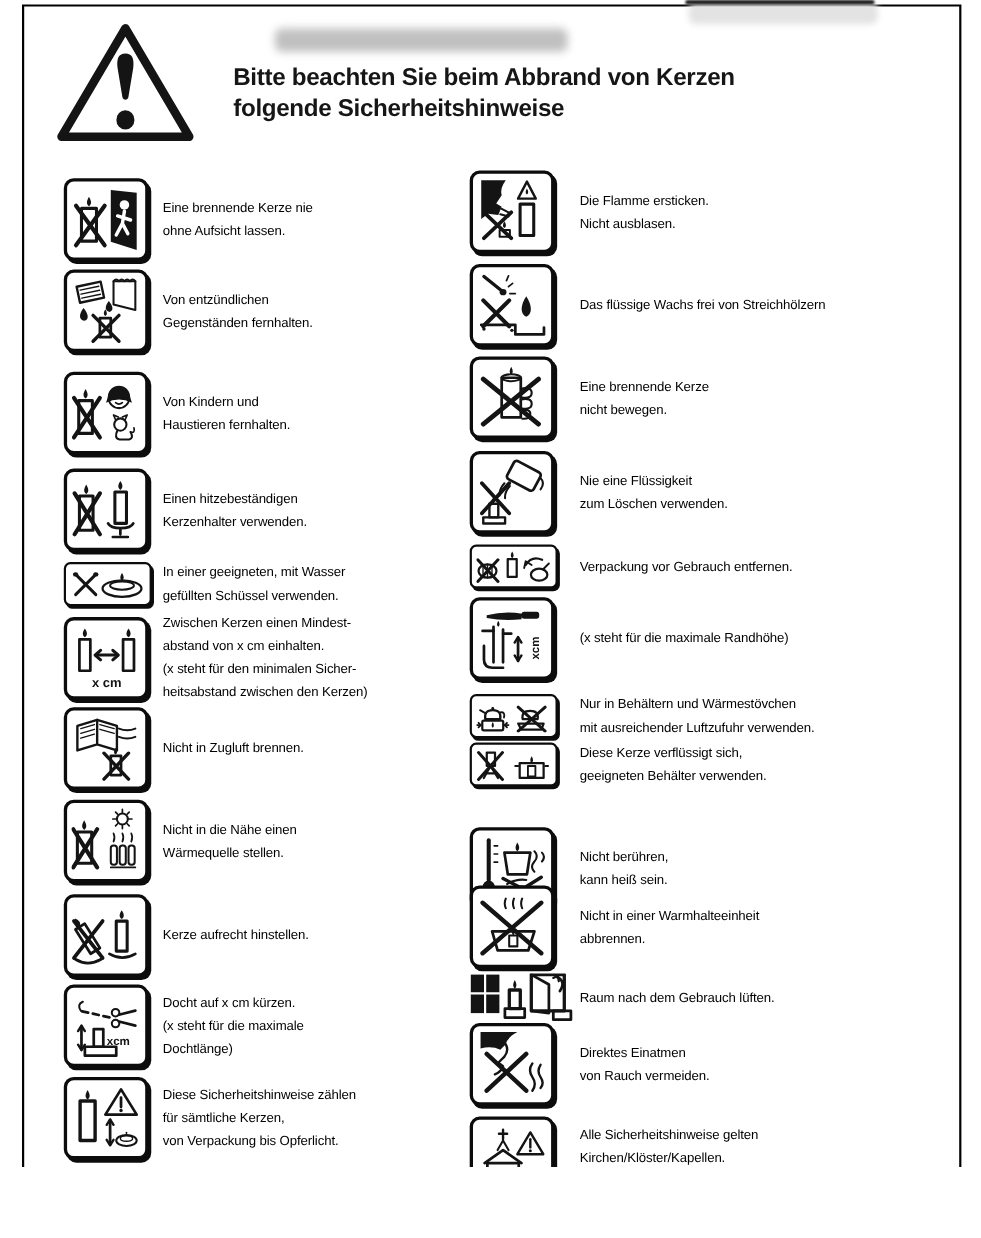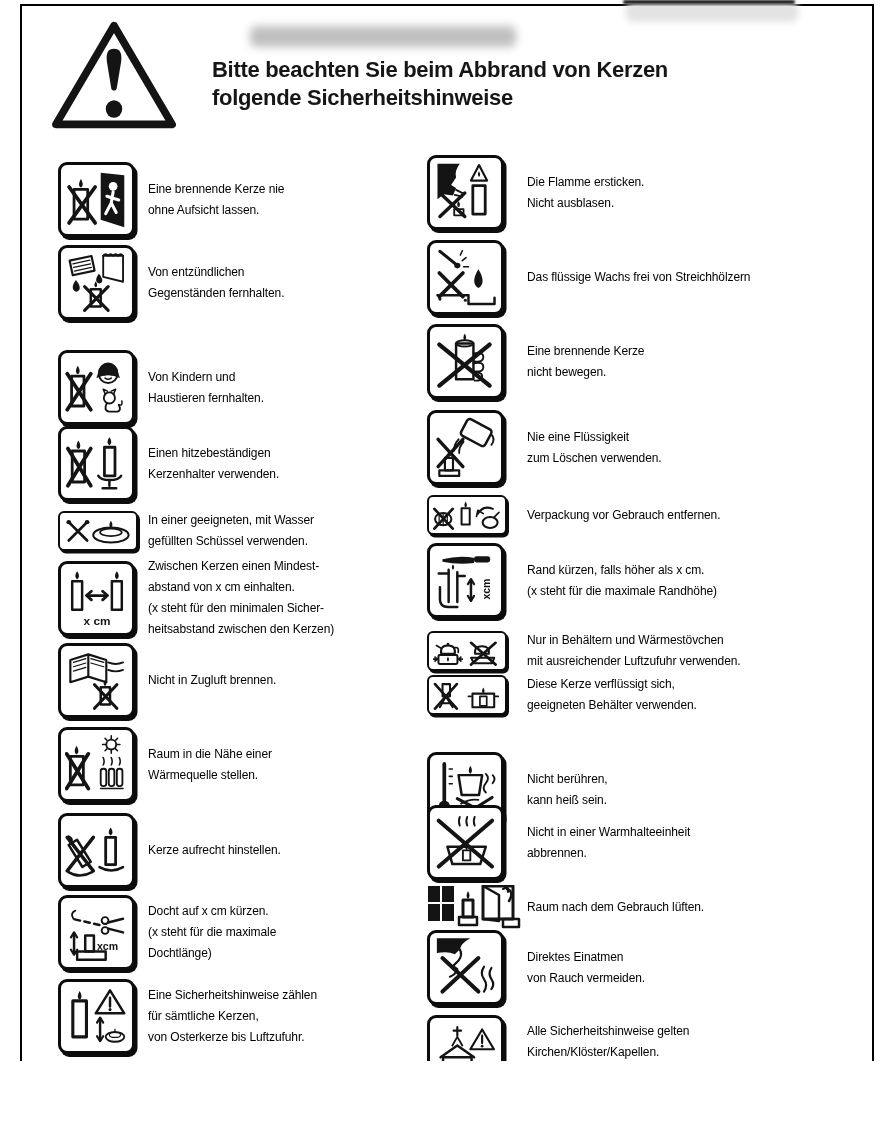--- a/index.html
+++ b/index.html
@@ -90,21 +90,21 @@
       </g>
           </svg>
     </div>
       </div>
     <div class="txt">
       <div>Von entzündlichen</div>
       <div>Gegenständen fernhalten.</div>
     </div>
   </div>
 
-  <div class="row left" style="top:350px">
+  <div class="row left" style="top:338px">
     <div class="islot">
         <div class="ibox sq">
       <svg viewBox="0 0 100 100">
             <g stroke="#141414" fill="none" stroke-width="3" stroke-linecap="round" stroke-linejoin="round">
         <rect x="9" y="31" width="20" height="48" stroke-width="4.5"></rect>
         <path d="M19 14c-4 7-4 11 0 14 4-3 4-7 0-14z" fill="#141414" stroke="none"></path>
         <path d="M2 27 40 85M40 27 2 85" stroke-width="6"></path>
         <circle cx="68" cy="27" r="15"></circle>
         <path d="M52 25a16 16 0 0 1 32 0l3 9q-19-9-38 0z" fill="#141414" stroke="none"></path>
         <circle cx="62" cy="28" r="1.8" fill="#141414" stroke="none"></circle>
@@ -223,21 +223,21 @@
         <rect x="56" y="56" width="9" height="28" rx="4"></rect>
         <rect x="69" y="56" width="9" height="28" rx="4"></rect>
         <rect x="82" y="56" width="9" height="28" rx="4"></rect>
         <path d="M60 50q3-6 0-12M73 50q3-6 0-12M86 50q3-6 0-12" stroke-width="2.5"></path>
         <path d="M56 88h36" stroke-width="2.5"></path>
       </g>
           </svg>
     </div>
       </div>
     <div class="txt">
-      <div>Raum in die Nähe einer</div>
+      <div>Nicht in die Nähe einen</div>
       <div>Wärmequelle stellen.</div>
     </div>
   </div>
 
   <div class="row left" style="top:813px">
     <div class="islot">
         <div class="ibox sq">
       <svg viewBox="0 0 100 100">
             <g stroke="#141414" fill="none" stroke-width="4" stroke-linecap="round" stroke-linejoin="round">
         <g transform="rotate(-32 24 55)">
@@ -297,23 +297,23 @@
         <path d="M55 52v36"></path>
         <path d="M50 59l5-8 5 8M50 81l5 8 5-8" stroke-width="3.5"></path>
         <ellipse cx="79" cy="82" rx="15" ry="8" stroke-width="3"></ellipse>
         <ellipse cx="79" cy="79" rx="9" ry="4" stroke-width="2"></ellipse>
         <path d="M79 70v4" stroke-width="2"></path>
       </g>
           </svg>
     </div>
       </div>
     <div class="txt">
-      <div>Eine Sicherheitshinweise zählen</div>
+      <div>Diese Sicherheitshinweise zählen</div>
       <div>für sämtliche Kerzen,</div>
-      <div>von Osterkerze bis Luftzufuhr.</div>
+      <div>von Verpackung bis Opferlicht.</div>
     </div>
   </div>
 
   <div class="row right" style="top:155px">
     <div class="islot">
         <div class="ibox sq">
       <svg viewBox="0 0 100 100">
             <g stroke="#141414" fill="none" stroke-width="3.5" stroke-linecap="round" stroke-linejoin="round">
         <path d="M4 3h36q-9 12-6 22l-8 12 8 5-5 12-15-2-10 8z" fill="#141414" stroke="none"></path>
         <path d="M34 45l12 6M32 53l12 3" stroke-width="3"></path>
@@ -434,21 +434,20 @@
         <path d="M29 23c-2.5 4-2.5 7 0 9 2.5-2 2.5-5 0-9z" fill="#141414" stroke="none"></path>
         <path d="M8 60v20q0 12 13 12h15"></path>
         <path d="M58 48v34"></path>
         <path d="M53 55l5-8 5 8M53 74l5 8 5-8" stroke-width="3.5"></path>
         <text x="88" y="80" font-size="17" font-weight="bold" fill="#141414" stroke="none" transform="rotate(-90 88 80)">xcm</text>
       </g>
           </svg>
     </div>
       </div>
     <div class="txt">
-      <div>Rand kürzen, falls höher als x cm.</div>
       <div>(x steht für die maximale Randhöhe)</div>
     </div>
   </div>
 
   <div class="row right" style="top:630px">
     <div class="islot">
         <div class="ibox wd">
       <svg viewBox="0 0 100 44">
             <g stroke="#141414" fill="none" stroke-width="3" stroke-linecap="round" stroke-linejoin="round">
         <rect x="8" y="28" width="28" height="13" rx="2"></rect>

